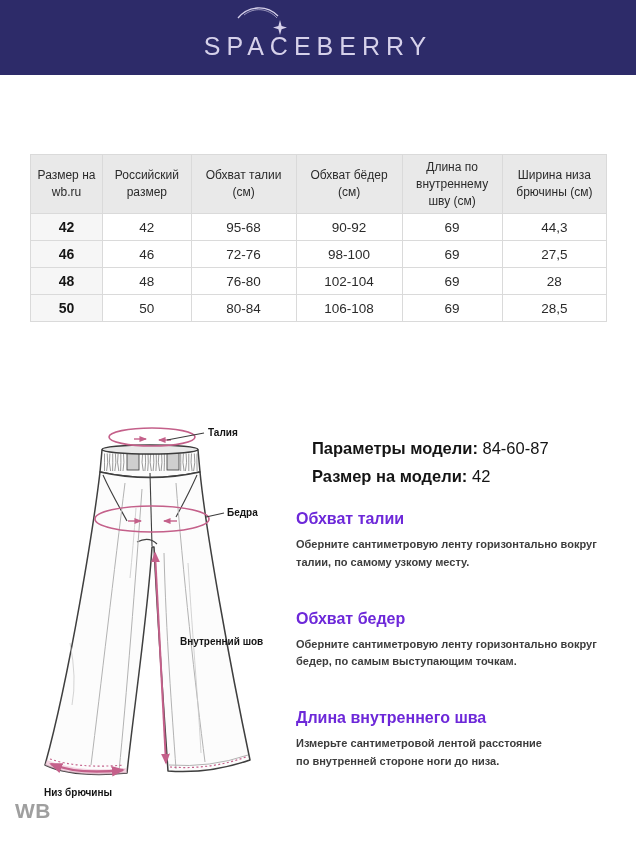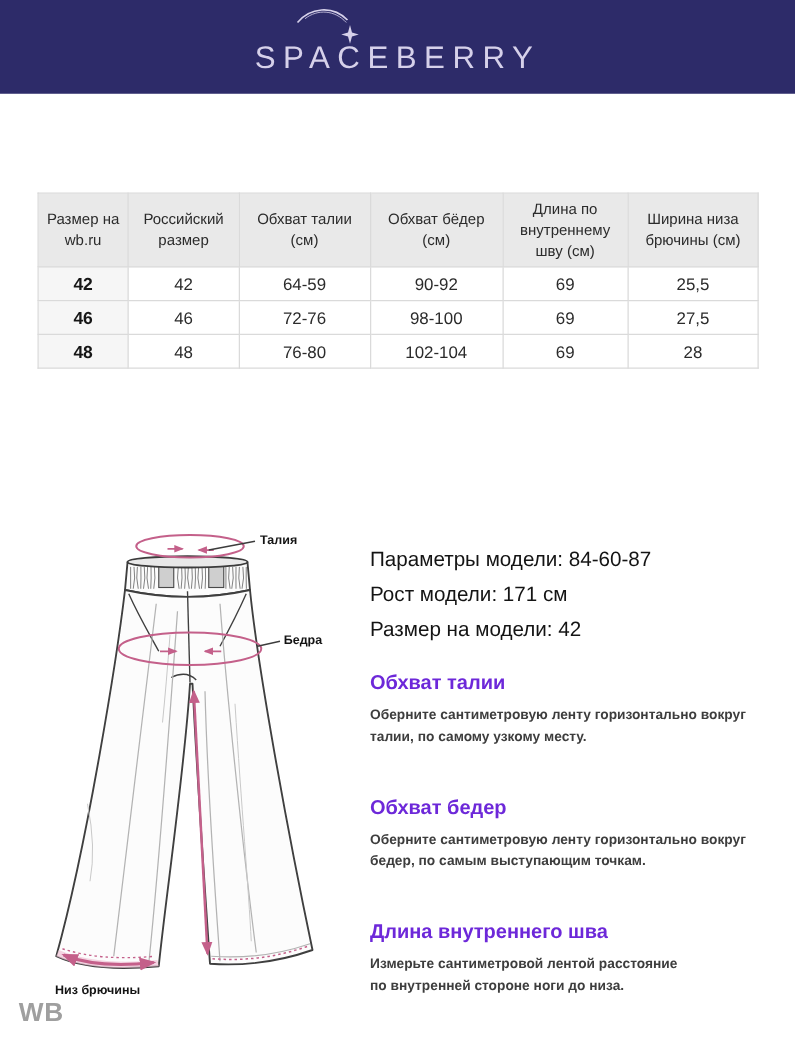--- a/index.html
+++ b/index.html
@@ -51,21 +51,21 @@
   .fold{stroke:#b3b3b3;stroke-width:1;fill:none;}
   .fold-light{stroke:#c9c9c9;stroke-width:.8;fill:none;}
   .elastic-line{stroke:#565656;stroke-width:.7;fill:none;opacity:.85;}
   .panel{fill:#cfcfcf;stroke:#4a4a4a;stroke-width:.9;}
   .pink{stroke:#c4608a;fill:none;}
   .pink-dot{stroke:#c4608a;fill:none;stroke-dasharray:2 2.4;}
   .pointer{stroke:#3c3c3c;stroke-width:1.1;fill:none;}
   
   .info{position:absolute;left:296px;top:439px;width:314px;}
   .model-line{font-size:16.5px;margin:0 0 9px 0;color:#141414;}
-  .model-line .lbl{font-weight:400;}
+  .model-line .lbl{font-weight:700;margin-left:16px;}
   .model-line .val{font-weight:400;}
   .guide-section{margin-top:38px;}
   .guide-section.first{margin-top:24px;}
   .guide-title{font-size:16px;font-weight:700;margin:0 0 8px 0;color:#6d28d9;}
   .guide-text{
     font-size:11px;line-height:1.62;color:#3d3d3d;margin:0;white-space:pre-line;font-weight:bold;
   }
   
   .watermark{
     position:absolute;left:15px;top:799px;font-size:21px;font-weight:700;
@@ -104,40 +104,48 @@
           <th>Обхват талии (см)</th>
           <th>Обхват бёдер (см)</th>
           <th>Длина по внутреннему шву (см)</th>
           <th>Ширина низа брючины (см)</th>
         </tr>
     </thead>
     <tbody>
         <tr>
           <td class="first-col">42</td>
           <td>42</td>
-          <td>64-59</td>
+          <td>95-68</td>
           <td>90-92</td>
           <td>69</td>
-          <td>25,5</td>
+          <td>44,3</td>
         </tr>
         <tr>
           <td class="first-col">46</td>
           <td>46</td>
           <td>72-76</td>
           <td>98-100</td>
           <td>69</td>
           <td>27,5</td>
         </tr>
         <tr>
           <td class="first-col">48</td>
           <td>48</td>
           <td>76-80</td>
           <td>102-104</td>
           <td>69</td>
           <td>28</td>
+        </tr>
+        <tr>
+          <td class="first-col">50</td>
+          <td>50</td>
+          <td>80-84</td>
+          <td>106-108</td>
+          <td>69</td>
+          <td>28,5</td>
         </tr>
       </tbody>
   </table>
 
   <svg class="diagram-svg" viewBox="0 0 250 400">
     <defs>
       <marker id="arrPink" viewBox="0 0 10 10" refX="8.5" refY="5" markerWidth="5.5" markerHeight="5.5" orient="auto-start-reverse">
         <path d="M0,1 L10,5 L0,9 Z" fill="#c4608a"></path>
       </marker>
     </defs>
@@ -214,32 +222,29 @@
     <path class="pink" d="M 21,351 Q 48,362 93,357" stroke-width="2.4" marker-start="url(#arrPink)" marker-end="url(#arrPink)"></path>
     <path class="pink-dot" d="M 20,346 Q 50,356 94,352" stroke-width="1.1"></path>
     <path class="pink-dot" d="M 140,354 Q 180,357 216,344" stroke-width="1.2"></path>
 
     <path class="pointer" d="M 174,20 L 137,27"></path>
     <path class="pointer" d="M 194,100 L 176,104"></path>
   </svg>
 
   <div class="diagram-label lbl-waist">Талия</div>
   <div class="diagram-label lbl-hips">Бедра</div>
+  <div class="diagram-label lbl-seam">Внутренний шов</div>
   <div class="diagram-label lbl-hem">Низ брючины</div>
 
   <aside class="info">
     <p class="model-line">
       <span class="lbl">Параметры модели:</span>
       <span class="val">84-60-87</span>
     </p>
     <p class="model-line">
-      <span class="lbl">Рост модели:</span>
-      <span class="val">171 см</span>
-    </p>
-    <p class="model-line">
       <span class="lbl">Размер на модели:</span>
       <span class="val">42</span>
     </p>
 
     <section class="guide-section first">
       <h3 class="guide-title">Обхват талии</h3>
       <p class="guide-text">Оберните сантиметровую ленту горизонтально вокруг
 талии, по самому узкому месту.</p>
     </section>
 

